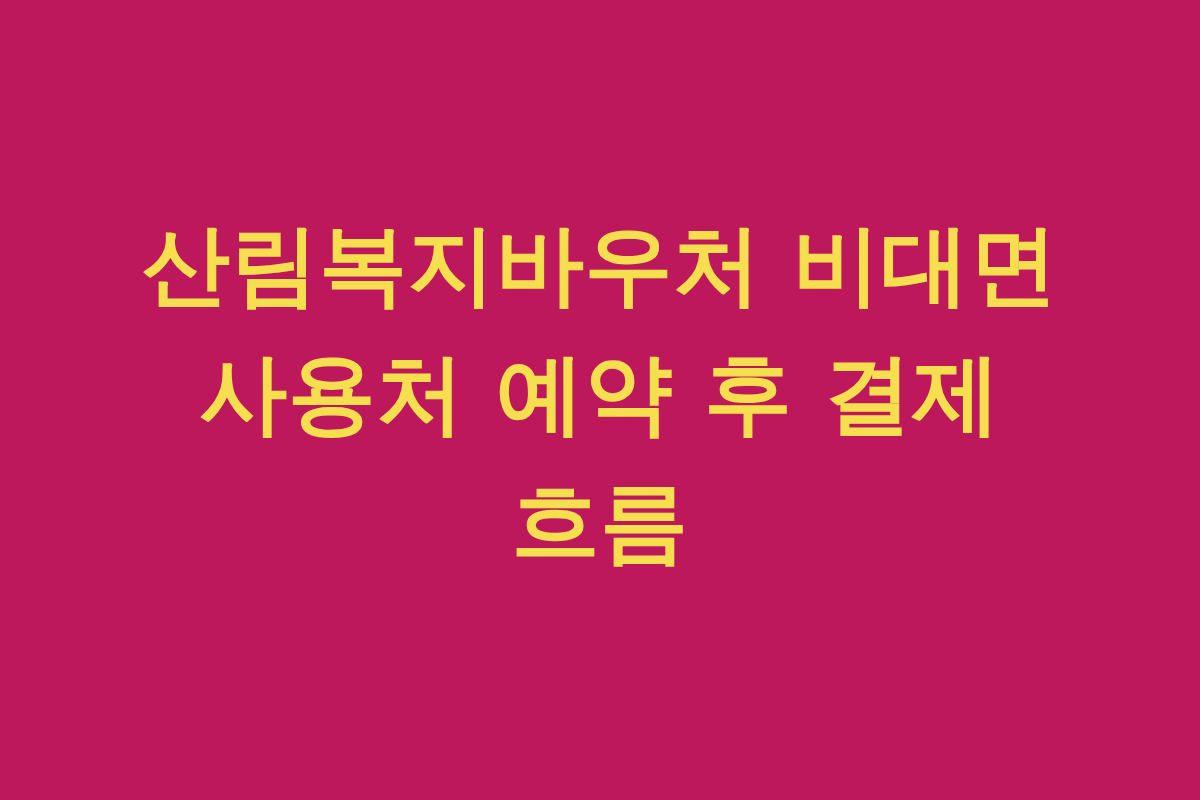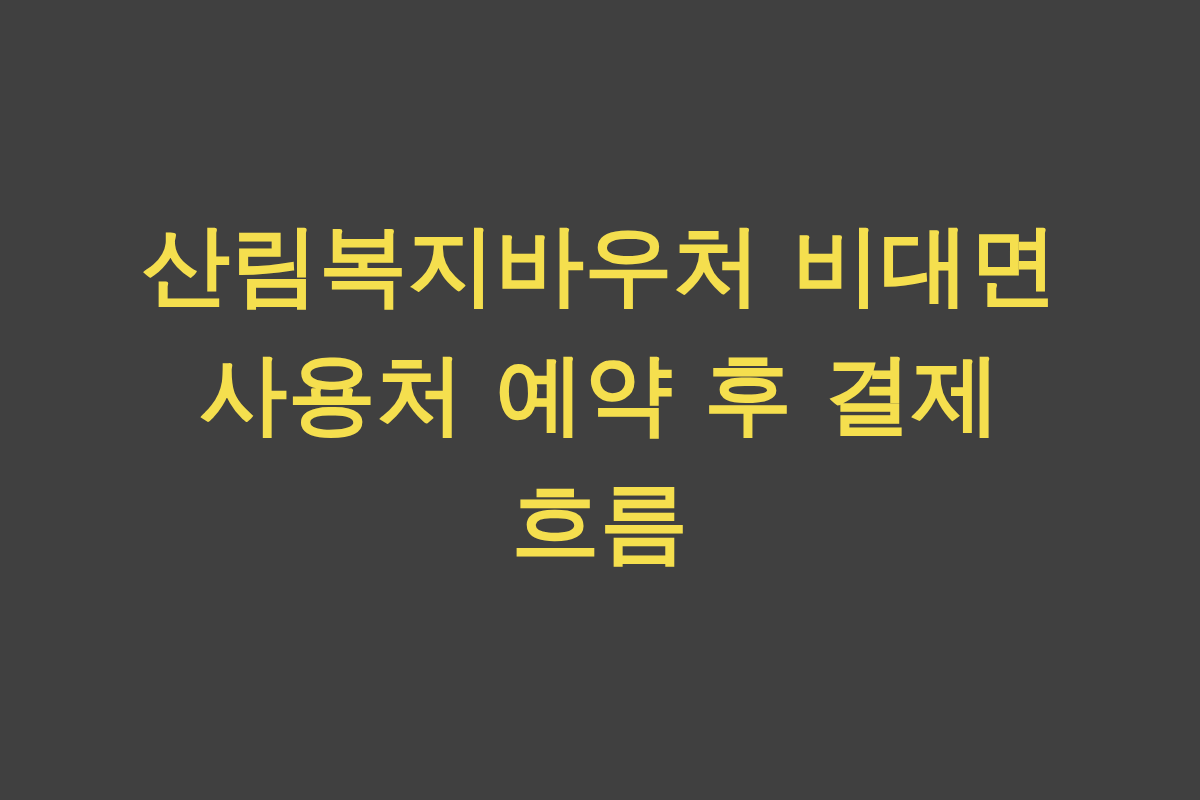--- a/index.html
+++ b/index.html
@@ -14,21 +14,21 @@
     overflow: hidden;
     font-family: "DejaVu Sans", "Liberation Sans", sans-serif;
   }
 
   
   .banner {
     position: relative;
     box-sizing: border-box;
     width: 1200px;
     height: 800px;
-    background-color: #404040;
+    background-color: #be185d;
     display: flex;
     align-items: center;
     justify-content: center;
     padding: 0 96px;
   }
 
   
   .headline {
     width: 100%;
     margin: 0;

